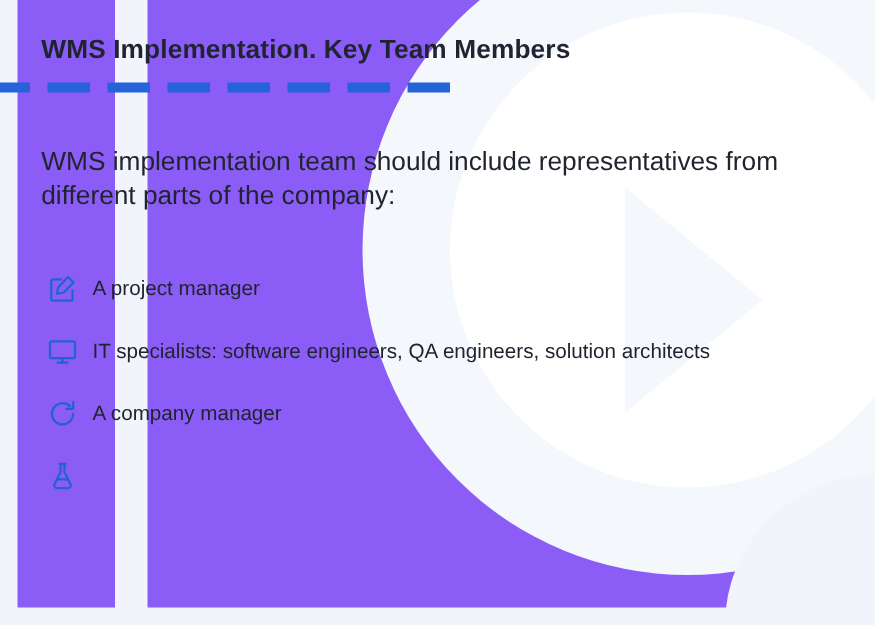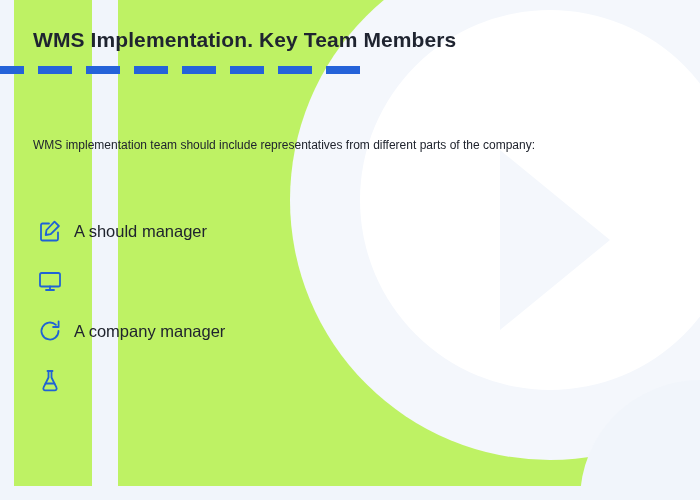--- a/index.html
+++ b/index.html
@@ -11,21 +11,21 @@
     height: 500px;
     overflow: hidden;
     font-family: "Liberation Sans", sans-serif;
     background: #ffffff;
     position: relative;
   }
 
   #slide {
     position: absolute;
     inset: 0;
-    background: #bef264;
+    background: #8b5cf6;
     overflow: hidden;
   }
 
   
   .bg-layer {
     position: absolute;
     inset: 0;
     pointer-events: none;
     z-index: 0;
   }
@@ -122,23 +122,23 @@
     background: #2563d9;
     flex: 0 0 auto;
   }
   .dash.first {
     width: 24px;
   }
 
   .lead {
     position: absolute;
     left: 33px;
-    top: 132px;
+    top: 116px;
     width: 600px;
-    font-size: 12px;
+    font-size: 21px;
     line-height: 27px;
     color: #20242e;
   }
 
   .items {
     position: absolute;
     left: 33px;
     top: 206px;
     width: 640px;
   }
@@ -197,31 +197,32 @@
 
     <div class="items">
 
       <div class="item">
         <span class="item-icon">
           <svg width="26" height="26" viewBox="0 0 26 26" fill="none" stroke="#1f63d4" stroke-width="1.8" stroke-linecap="round" stroke-linejoin="round">
             <path d="M21 14.5V21a1.5 1.5 0 0 1-1.5 1.5h-14A1.5 1.5 0 0 1 4 21V7a1.5 1.5 0 0 1 1.5-1.5H12"></path>
             <path d="M17.5 3.6l4.4 4.4-8.2 8.2-5 .8.8-5z"></path>
           </svg>
         </span>
-        <span class="item-label">A should manager</span>
+        <span class="item-label">A project manager</span>
       </div>
 
       <div class="item">
         <span class="item-icon">
           <svg width="26" height="26" viewBox="0 0 26 26" fill="none" stroke="#1f63d4" stroke-width="1.8" stroke-linecap="round" stroke-linejoin="round">
             <rect x="3" y="5" width="20" height="13.5" rx="1.6"></rect>
             <path d="M9 22h8"></path>
             <path d="M13 18.5V22"></path>
           </svg>
         </span>
+        <span class="item-label">IT specialists: software engineers, QA engineers, solution architects</span>
       </div>
 
       <div class="item">
         <span class="item-icon">
           <svg width="26" height="26" viewBox="0 0 26 26" fill="none" stroke="#1f63d4" stroke-width="1.8" stroke-linecap="round" stroke-linejoin="round">
             <path d="M21.5 13a8.5 8.5 0 1 1-2.6-6.1"></path>
             <path d="M21.6 3.5V9h-5.5"></path>
           </svg>
         </span>
         <span class="item-label">A company manager</span>

